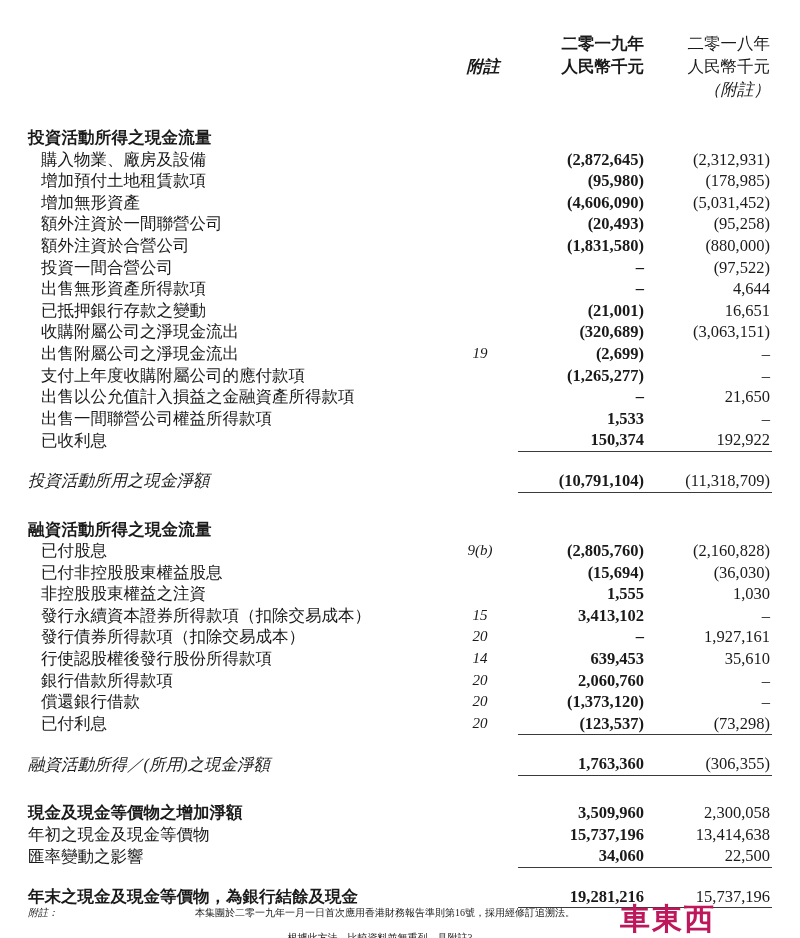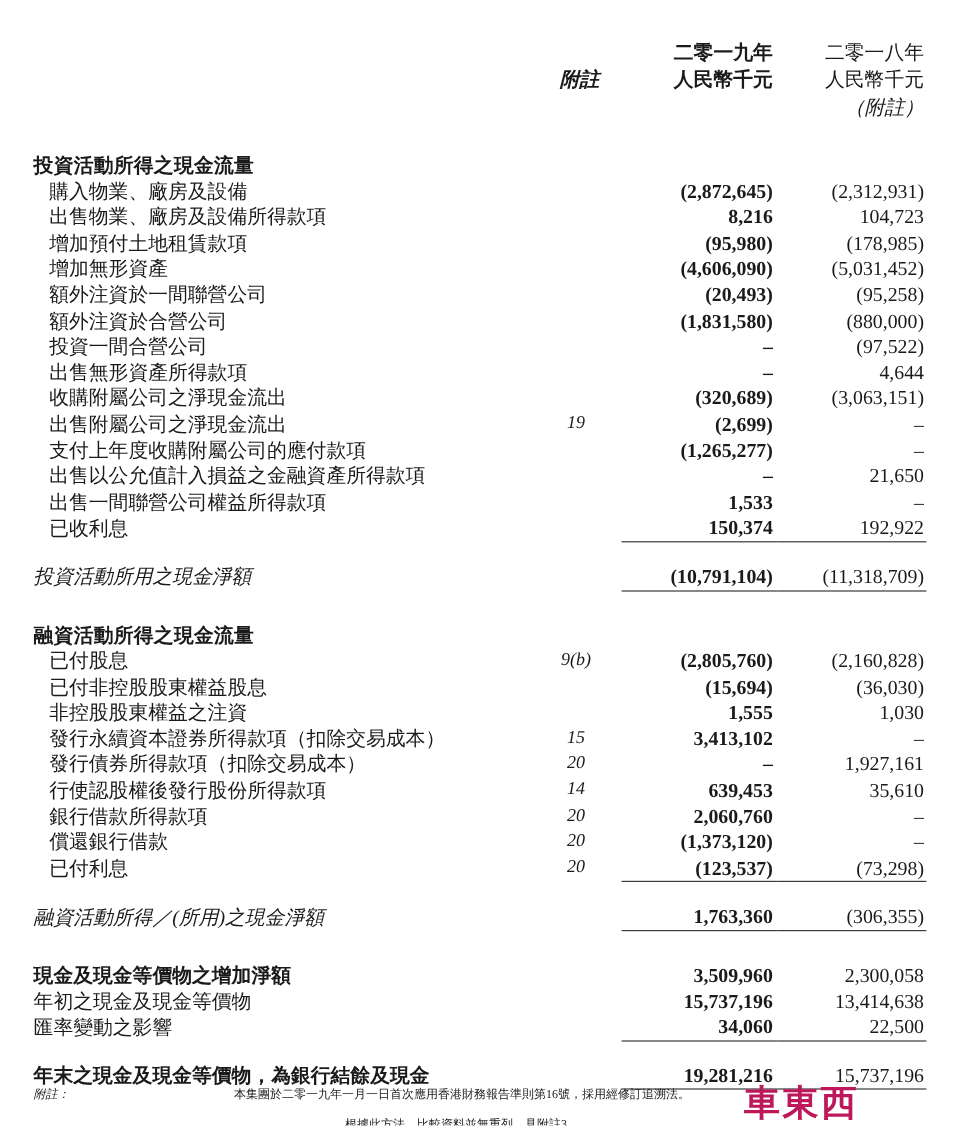--- a/index.html
+++ b/index.html
@@ -195,26 +195,20 @@
         <td class="num prev"></td>
       </tr>
 
       <tr>
         <td class="lbl indent">購入物業、廠房及設備</td>
         <td class="note"></td>
         <td class="num cur">(2,872,645)</td>
         <td class="num prev">(2,312,931)</td>
       </tr>
       <tr>
-        <td class="lbl indent">出售物業、廠房及設備所得款項</td>
-        <td class="note"></td>
-        <td class="num cur">8,216</td>
-        <td class="num prev">104,723</td>
-      </tr>
-      <tr>
         <td class="lbl indent">增加預付土地租賃款項</td>
         <td class="note"></td>
         <td class="num cur">(95,980)</td>
         <td class="num prev">(178,985)</td>
       </tr>
       <tr>
         <td class="lbl indent">增加無形資產</td>
         <td class="note"></td>
         <td class="num cur">(4,606,090)</td>
         <td class="num prev">(5,031,452)</td>
@@ -235,20 +229,26 @@
         <td class="lbl indent">投資一間合營公司</td>
         <td class="note"></td>
         <td class="num cur">–</td>
         <td class="num prev">(97,522)</td>
       </tr>
       <tr>
         <td class="lbl indent">出售無形資產所得款項</td>
         <td class="note"></td>
         <td class="num cur">–</td>
         <td class="num prev">4,644</td>
+      </tr>
+      <tr>
+        <td class="lbl indent">已抵押銀行存款之變動</td>
+        <td class="note"></td>
+        <td class="num cur">(21,001)</td>
+        <td class="num prev">16,651</td>
       </tr>
       <tr>
         <td class="lbl indent">收購附屬公司之淨現金流出</td>
         <td class="note"></td>
         <td class="num cur">(320,689)</td>
         <td class="num prev">(3,063,151)</td>
       </tr>
       <tr>
         <td class="lbl indent">出售附屬公司之淨現金流出</td>
         <td class="note">19</td>

